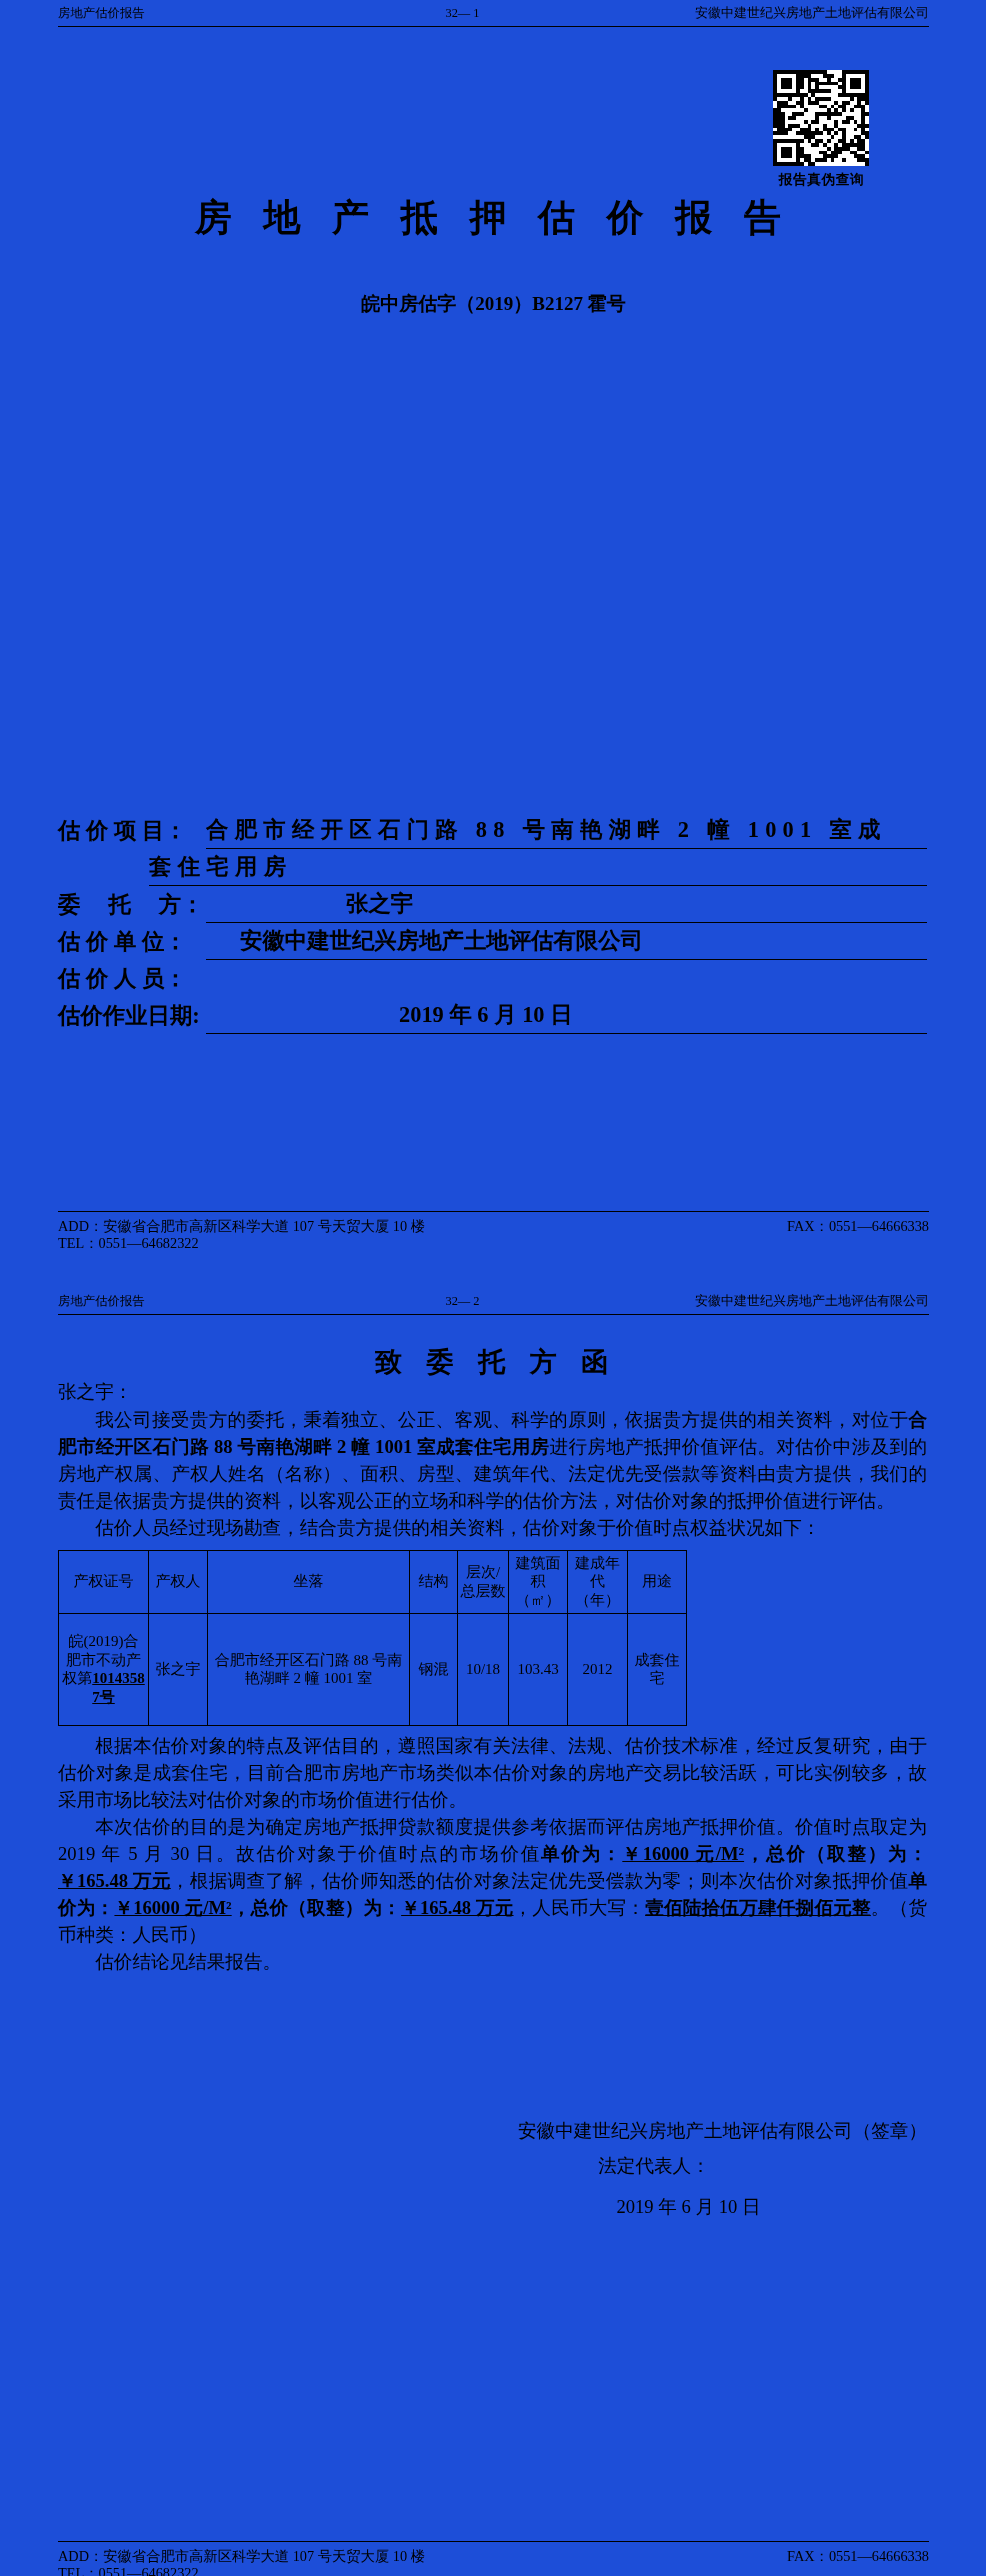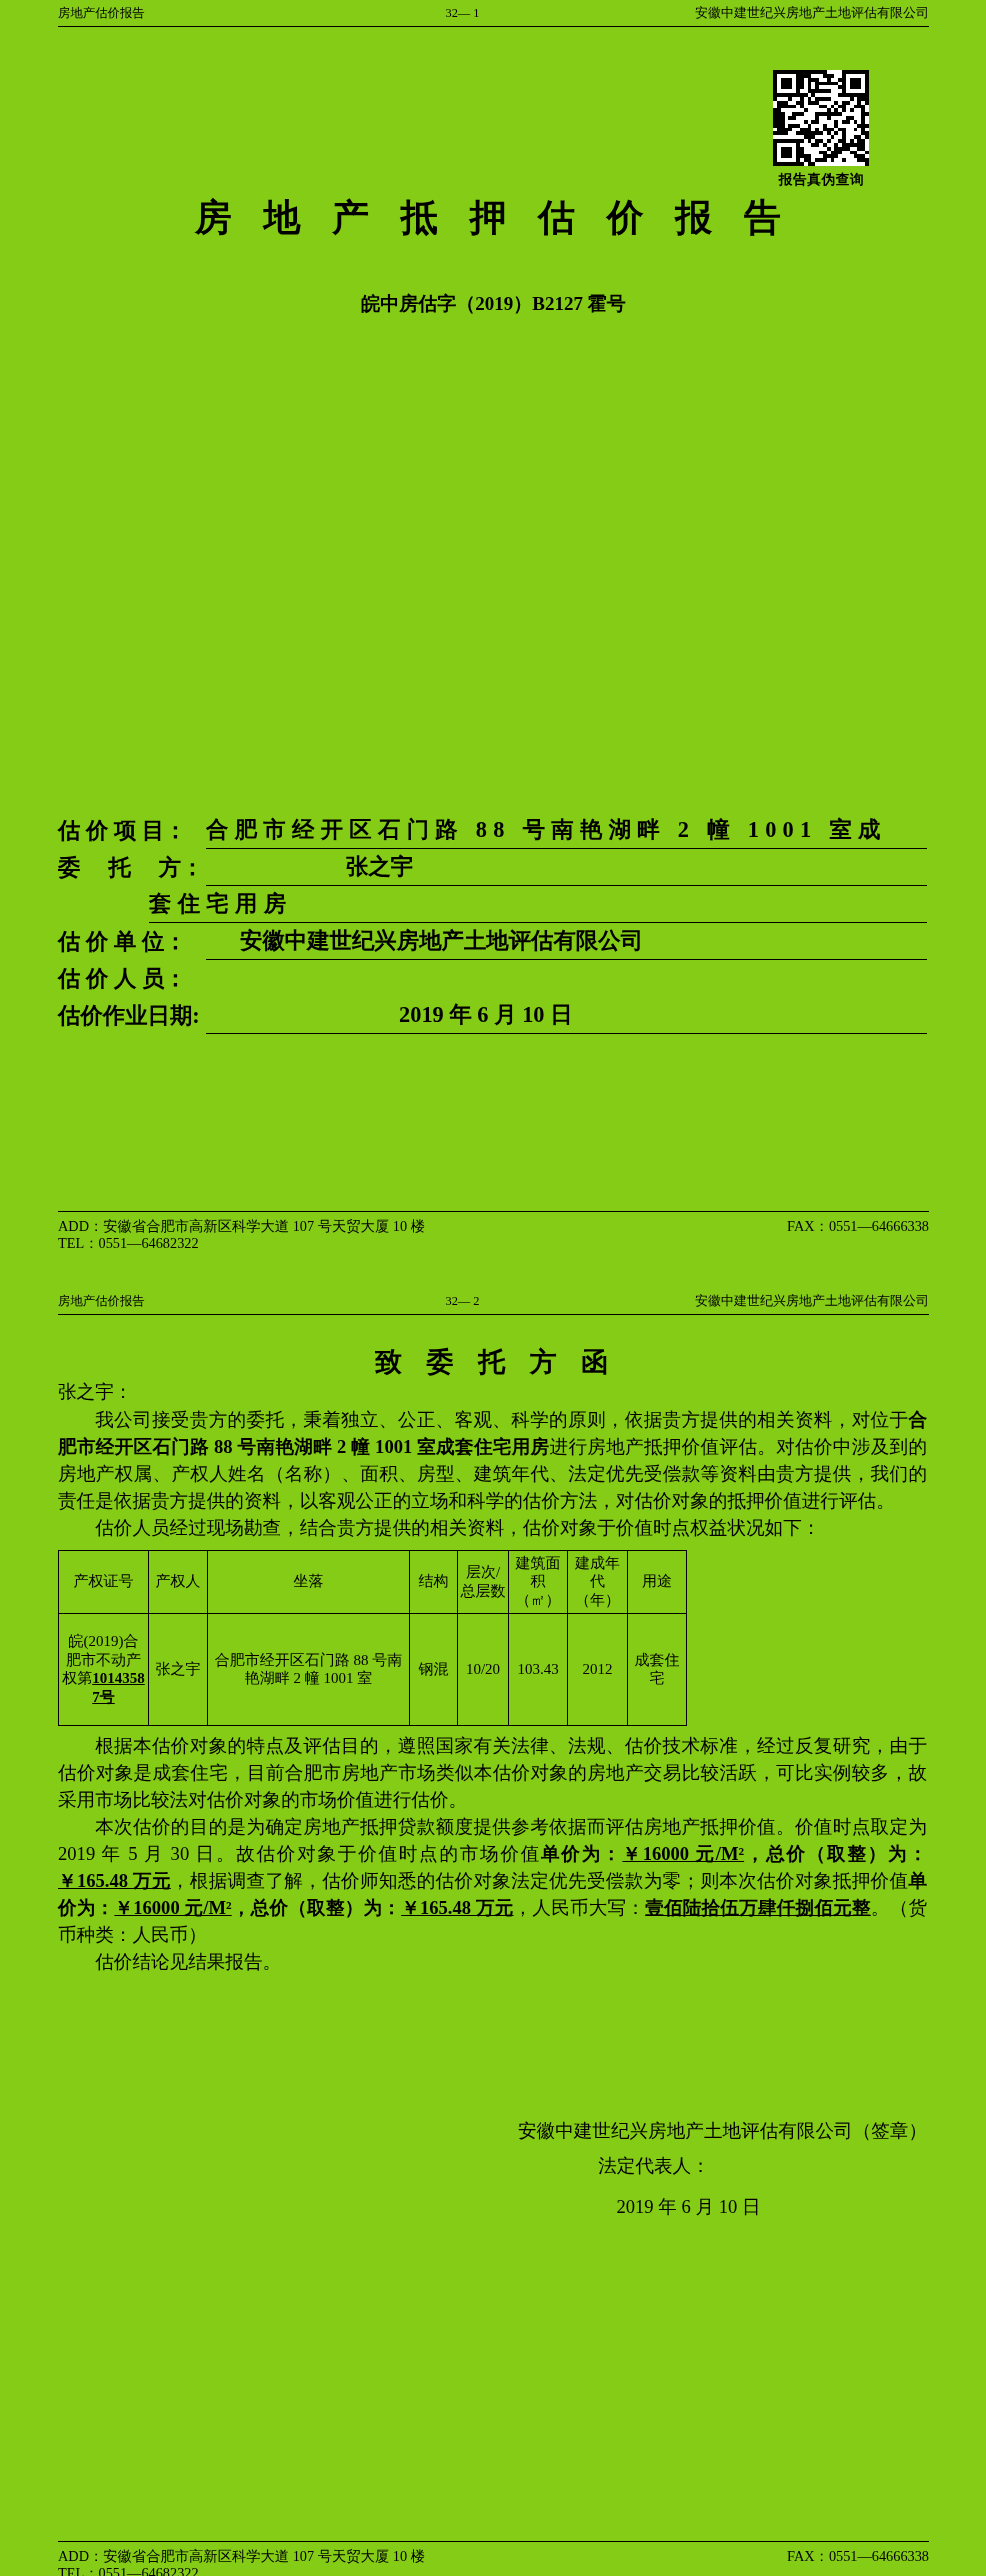--- a/index.html
+++ b/index.html
@@ -1,19 +1,19 @@
 <!DOCTYPE html>
 <html style="font-size:10px"><head>
 <meta charset="utf-8">
 <style>
   * { margin:0; padding:0; box-sizing:border-box; }
   html,body { background:#ffffff; }
   body { width:987px; font-family:"Liberation Serif","DejaVu Serif",serif; color:#000; }
   .doc { width:987px; }
-  .page { position:relative; width:987px; height:1288px; background:#84cc16; overflow:hidden; }
+  .page { position:relative; width:987px; height:1288px; background:#1d4ed8; overflow:hidden; }
 
   
   .pg-header { position:absolute; top:3.7px; left:58px; right:58px; display:flex; align-items:baseline;
                border-bottom:1.2px solid #000; padding-bottom:4.4px; font-size:12.4px; }
   .h-left  { width:205px; text-align:left; }
   .h-center{ flex:1; text-align:center; }
   .h-right { width:267px; text-align:right; font-size:13px; }
 
   
   .pg-footer { position:absolute; left:58px; right:58px; border-top:1.2px solid #000; padding-top:5.6px; font-size:14.3px; line-height:17.4px; }
@@ -418,26 +418,26 @@
     </div>
 
     <div class="main-title">房 地 产 抵 押 估 价 报 告</div>
     <div class="doc-no">皖中房估字（2019）B2127 霍号</div>
 
     <div class="fields">
       <div class="f-row">
         <span class="f-label">估 价 项 目：</span>
         <span class="f-value project">合肥市经开区石门路 88 号南艳湖畔 2 幢 1001 室成</span>
       </div>
+      <div class="f-row cont">
+        <span class="f-value project">套住宅用房</span>
+      </div>
       <div class="f-row">
         <span class="f-label">委　 托　 方：</span>
         <span class="f-value pl-client">张之宇</span>
-      </div>
-      <div class="f-row cont">
-        <span class="f-value project">套住宅用房</span>
       </div>
       <div class="f-row">
         <span class="f-label">估 价 单 位：</span>
         <span class="f-value pl-agency">安徽中建世纪兴房地产土地评估有限公司</span>
       </div>
       <div class="f-row">
         <span class="f-label">估 价 人 员：</span>
       </div>
       <div class="f-row">
         <span class="f-label">估价作业日期:</span>
@@ -493,21 +493,21 @@
             <th>建成年代（年）</th>
             <th>用途</th>
           </tr>
         </thead>
         <tbody>
           <tr>
             <td><span>皖(2019)合肥市不动产权第</span><span style="font-weight: bold; text-decoration: underline;">10143587号</span></td>
             <td>张之宇</td>
             <td>合肥市经开区石门路 88 号南艳湖畔 2 幢 1001 室</td>
             <td>钢混</td>
-            <td>10/20</td>
+            <td>10/18</td>
             <td>103.43</td>
             <td>2012</td>
             <td>成套住宅</td>
           </tr>
         </tbody>
       </table>
 
       <p>根据本估价对象的特点及评估目的，遵照国家有关法律、法规、估价技术标准，经过反复研究，由于估价对象是成套住宅，目前合肥市房地产市场类似本估价对象的房地产交易比较活跃，可比实例较多，故采用市场比较法对估价对象的市场价值进行估价。</p>
       <p><span>本次估价的目的是为确定房地产抵押贷款额度提供参考依据而评估房地产抵押价值。价值时点取定为 2019 年 5 月 30 日。故估价对象于价值时点的市场价值</span><span style="font-weight: bold;">单价为：</span><span style="font-weight: bold; text-decoration: underline;">￥16000 元/M²</span><span style="font-weight: bold;">，</span><span style="font-weight: bold;">总价（取整）为：</span><span style="font-weight: bold; text-decoration: underline;">￥165.48 万元</span><span>，根据调查了解，估价师知悉的估价对象法定优先受偿款为零；则本次估价对象抵押价值</span><span style="font-weight: bold;">单价为：</span><span style="font-weight: bold; text-decoration: underline;">￥16000 元/M²</span><span style="font-weight: bold;">，</span><span style="font-weight: bold;">总价（取整）为：</span><span style="font-weight: bold; text-decoration: underline;">￥165.48 万元</span><span>，人民币大写：</span><span style="font-weight: bold; text-decoration: underline;">壹佰陆拾伍万肆仟捌佰元整</span><span>。（货币种类：人民币）</span></p>
       <p>估价结论见结果报告。</p>

